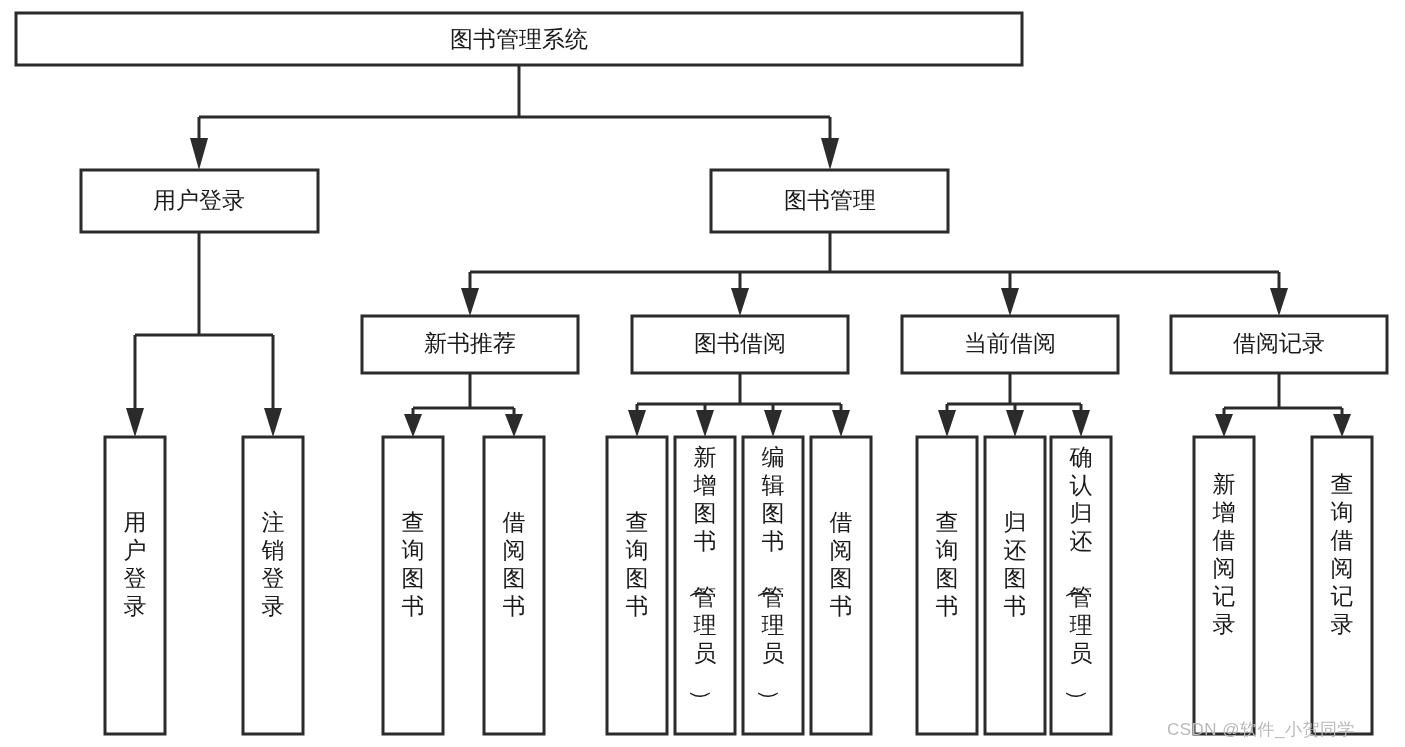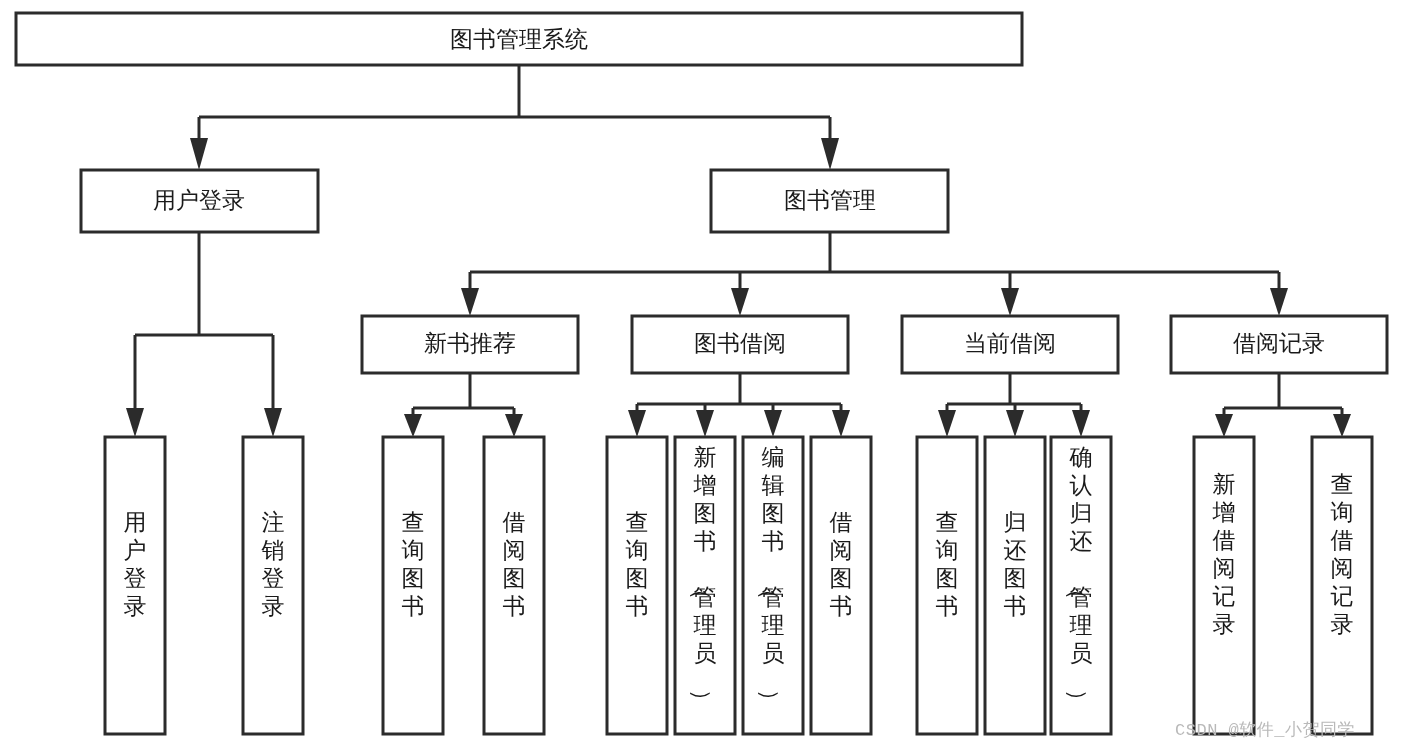--- a/index.html
+++ b/index.html
@@ -51,21 +51,21 @@
   .node-label-v {
     font-family: "Liberation Sans", "DejaVu Sans", sans-serif;
     font-size: 23px;
     fill: #1a1a1a;
     text-anchor: middle;
   }
   .watermark-text {
     position: absolute;
     right: 12px;
     bottom: 6px;
-    font-family: Liberation Mono, monospace;
+    font-family: Liberation Sans, sans-serif;
     font-size: 17px;
     color: #b9b9b9;
     white-space: nowrap;
     letter-spacing: 0.5px;
   }
 </style>
 </head>
 <body>
 
 <div id="diagram-root">

